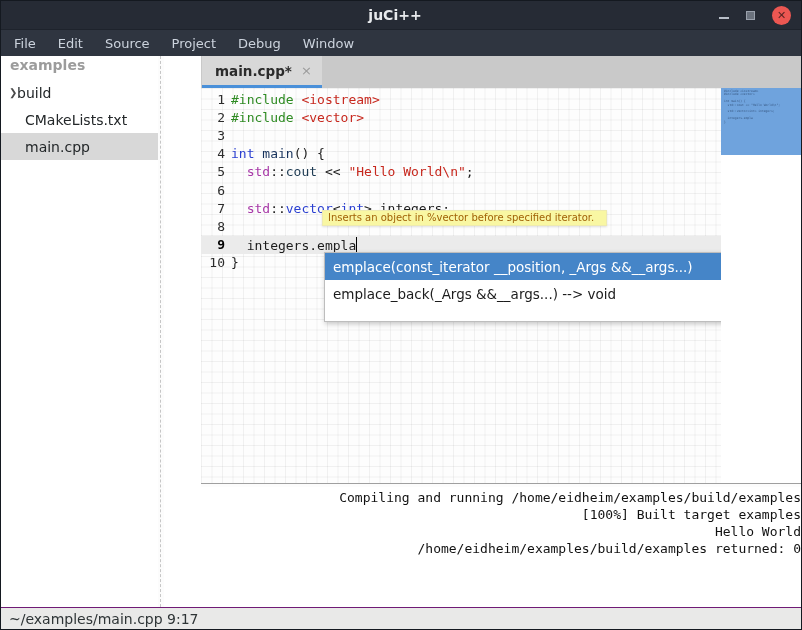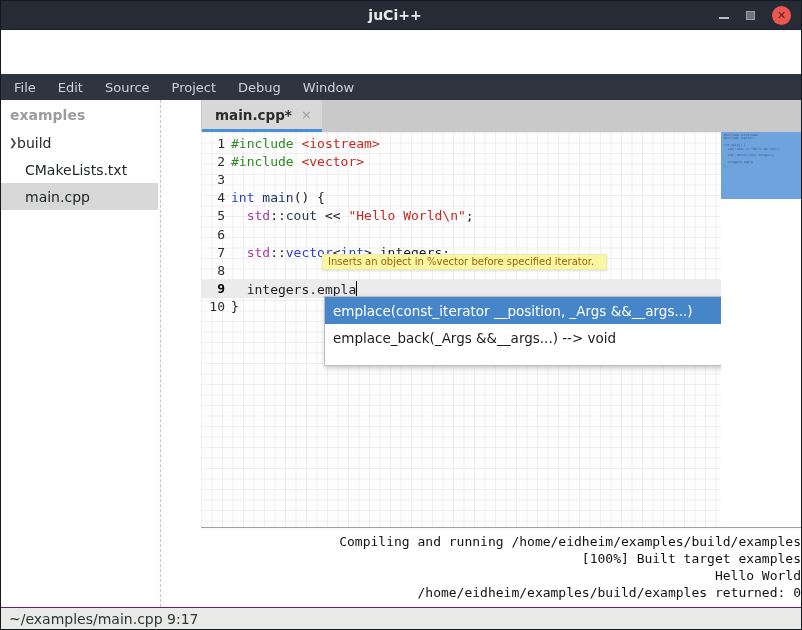--- a/index.html
+++ b/index.html
@@ -24,28 +24,28 @@
   .win-controls{margin-left:auto;display:flex;align-items:center;gap:17px;padding-right:10px;z-index:2;}
   .btn-min{width:10px;height:2px;background:#b8bec8;margin-top:6px;}
   .btn-max{width:9px;height:9px;border:1.5px solid #9aa1ac;background:#6b727d;}
   .btn-close{
     width:19px;height:19px;border-radius:50%;background:#ec5752;
     color:#5a2523;font-size:11px;line-height:19px;text-align:center;font-weight:bold;
   }
   
   .menubar{
     height:26px;background:#2f3540;flex:0 0 auto;
-    display:flex;align-items:center;padding-left:2px;margin-top:44px;
+    display:flex;align-items:center;padding-left:2px;
   }
   .menu-item{color:#ccd3dd;font-size:13px;padding:4px 11px;cursor:default;}
   
   .main{flex:1 1 auto;display:flex;min-height:0;}
   
   .sidebar{width:157px;background:#ffffff;flex:0 0 auto;overflow:hidden;}
-  .sidebar-header{color:#9c9c9c;font-weight:bold;font-size:14px;padding:7px 10px 6px 9px;}
+  .sidebar-header{color:#9c9c9c;font-weight:bold;font-size:14px;padding:1px 10px 6px 9px;}
   .tree-item{height:27px;display:flex;align-items:center;font-size:14px;color:#232729;}
   .tree-item .expander{width:16px;padding-left:8px;font-size:10px;color:#4a4a4a;}
   .tree-item .file-indent{width:24px;}
   .tree-item.selected{background:#d8d8d8;}
   
   .vsep{width:6px;background:#fcfcfc;position:relative;flex:0 0 auto;}
   .vsep::after{content:"";position:absolute;left:2px;top:0;bottom:0;border-left:1px dashed #c6c6c6;}
   
   .right-col{flex:1 1 auto;display:flex;flex-direction:column;min-width:0;margin-left:37px;}
   .tabbar{height:32px;background:#c9c9c9;flex:0 0 auto;display:flex;align-items:stretch;}

